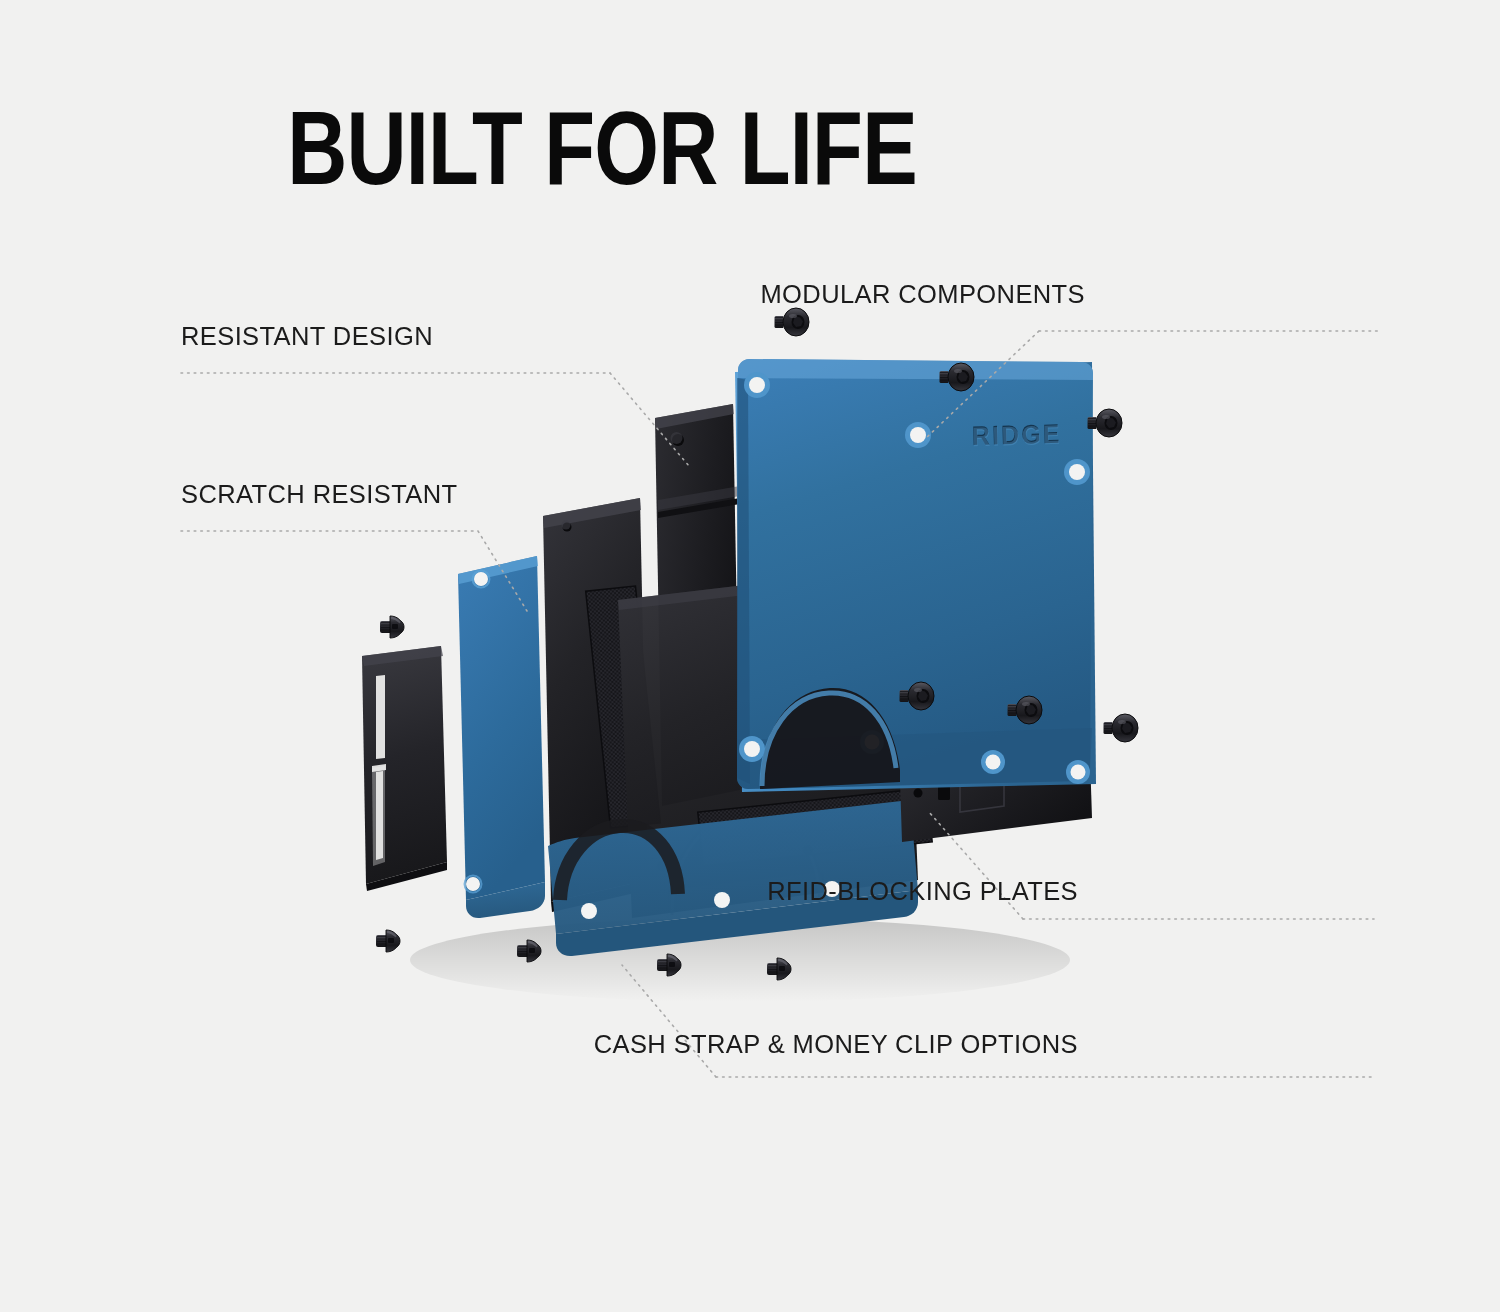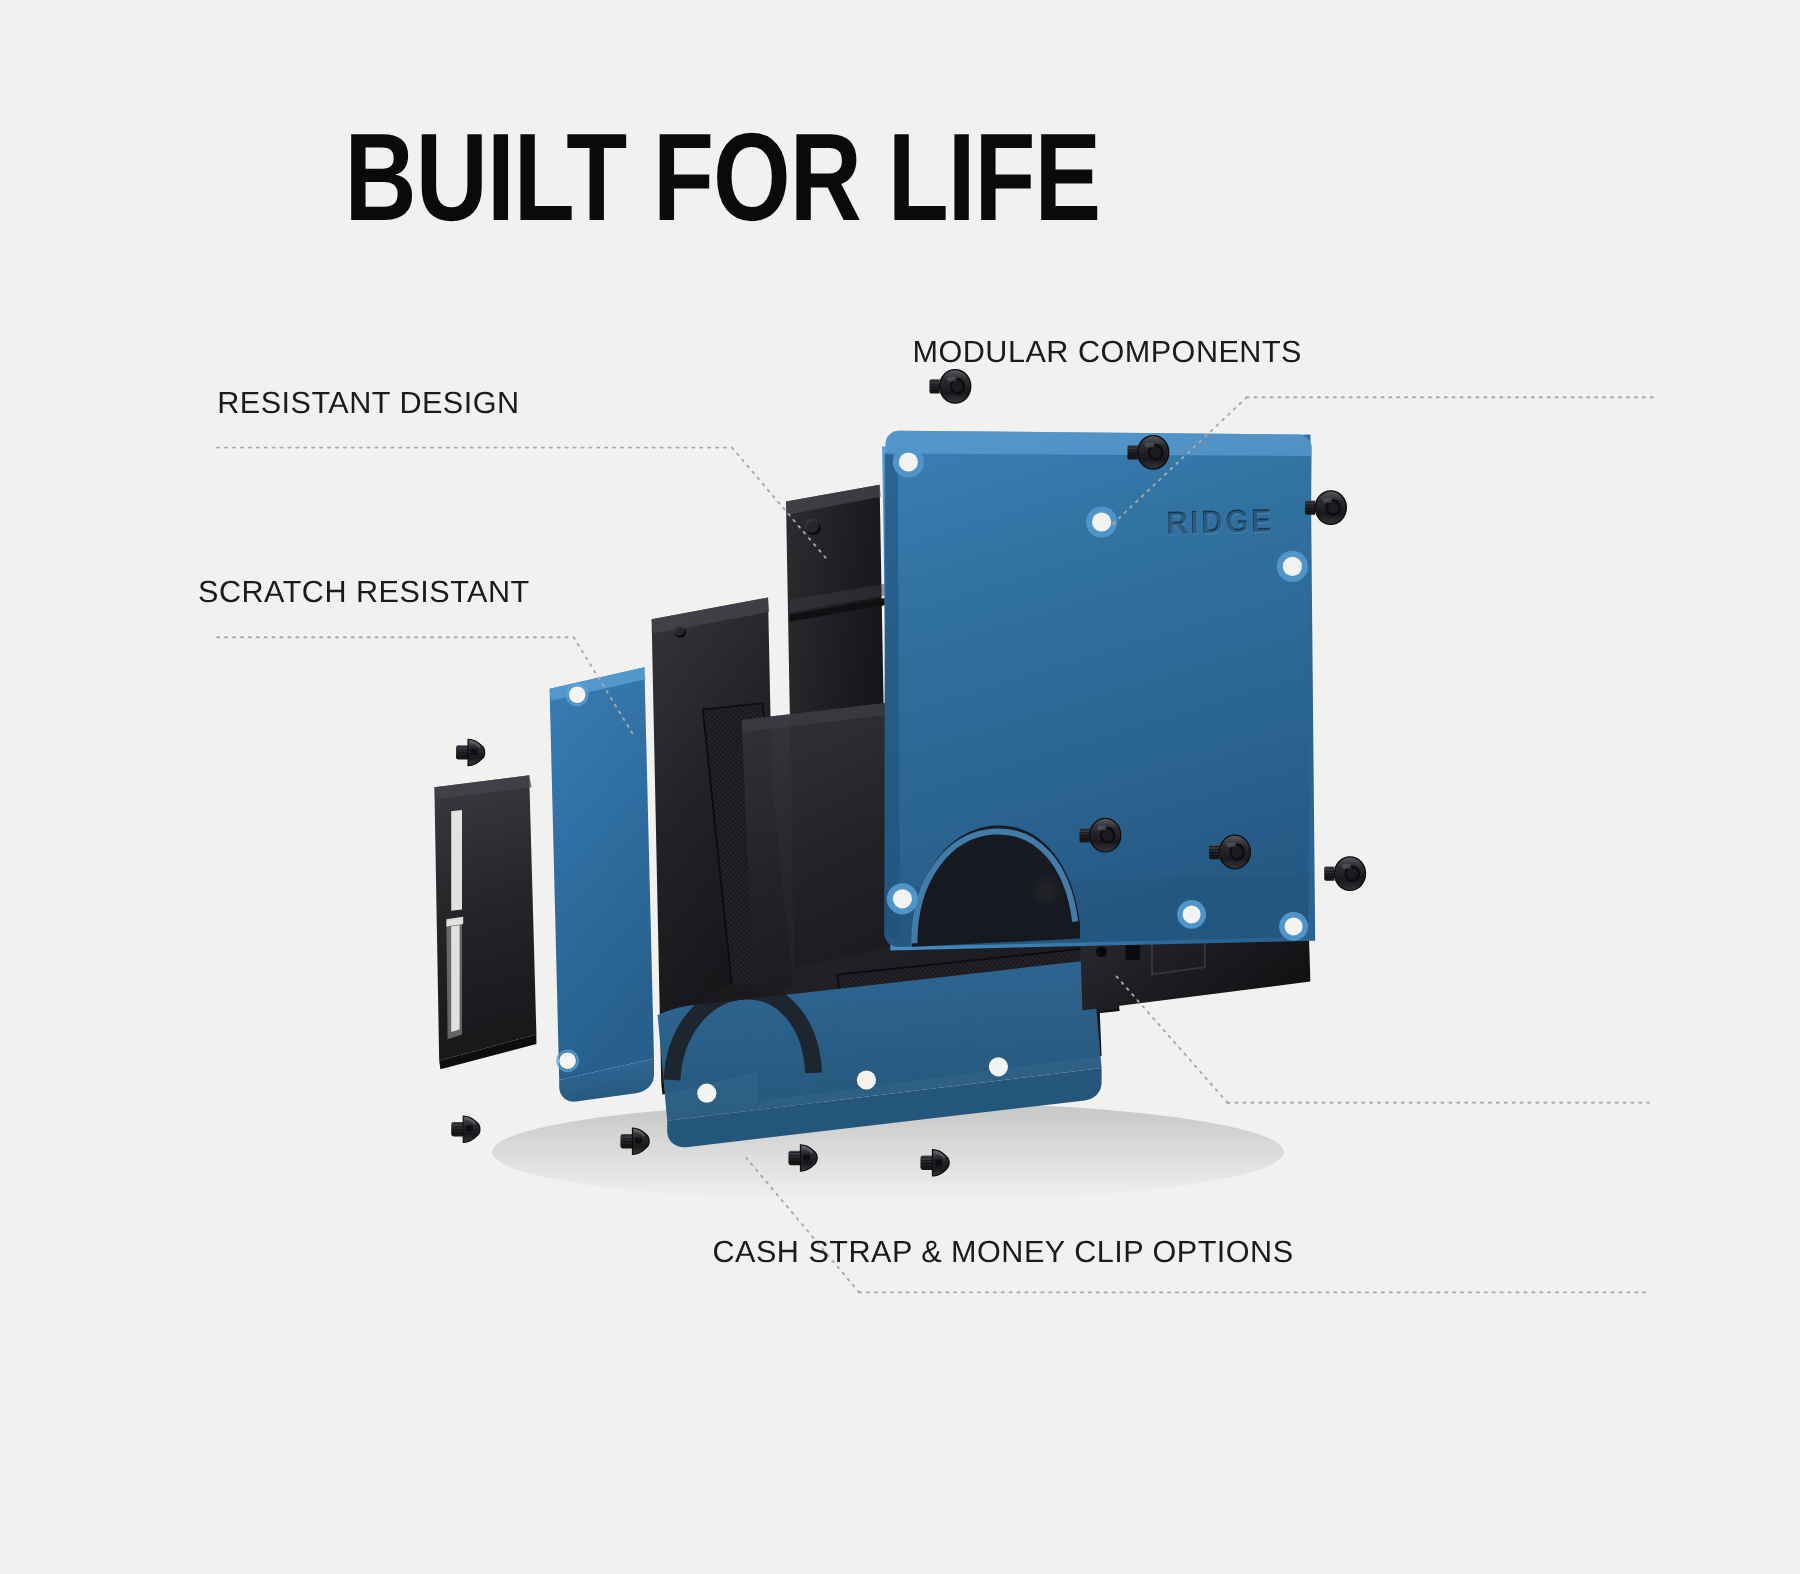--- a/index.html
+++ b/index.html
@@ -300,20 +300,21 @@
       </g>
       <g>
         <line class="ul" x1="716" y1="1077" x2="1374" y2="1077"></line>
         <path class="ld" d="M716,1077 L622,965"></path>
       </g>
     </g>
   </svg>
 
   <div class="label" style="left:181px;top:322px;">RESISTANT DESIGN</div>
 
-  <div class="label" style="left:165px;top:480px;">SCRATCH RESISTANT</div>
+  <div class="label" style="left:181px;top:480px;">SCRATCH RESISTANT</div>
 
   <div class="label right" style="right:119px;top:280px;">MODULAR COMPONENTS</div>
 
+  <div class="label right" style="right:126px;top:877px;">RFID-BLOCKING PLATES</div>
 
   <div class="label right" style="right:126px;top:1030px;">CASH STRAP &amp; MONEY CLIP OPTIONS</div>
 
 </div>
 
 </body></html>

